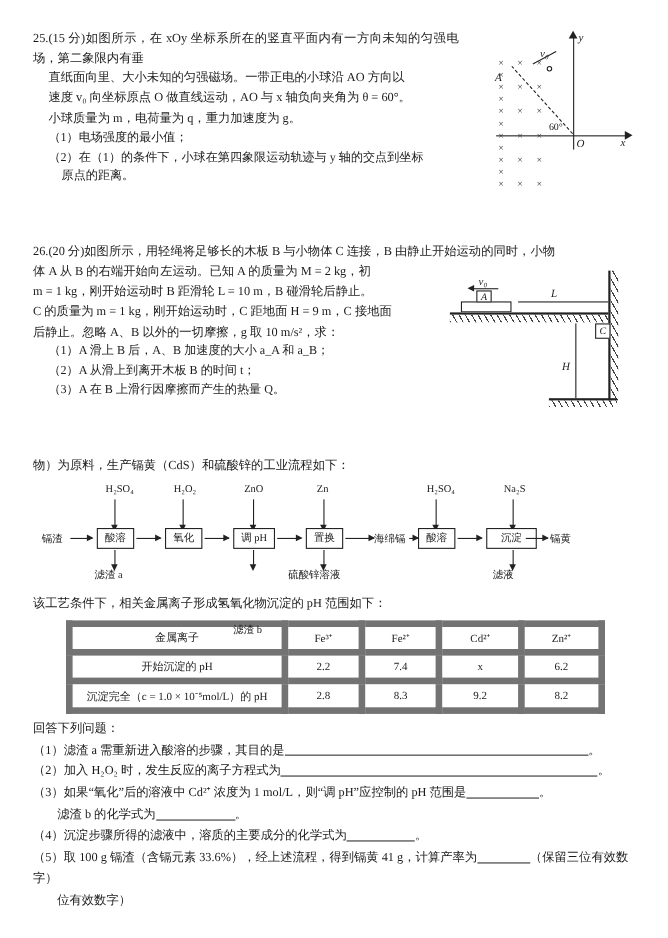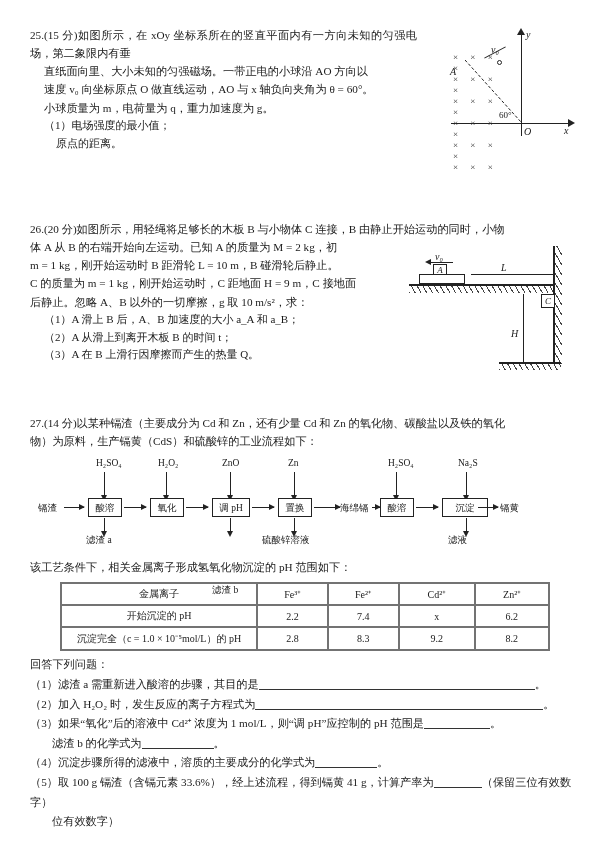--- a/index.html
+++ b/index.html
@@ -70,21 +70,21 @@
      border-top:3.5px solid transparent; border-bottom:3.5px solid transparent; border-left:6px solid #222; }
   .flow .varrow { position:absolute; width:1px; background:#222; }
   .flow .varrow:after { content:""; position:absolute; left:-3px; bottom:-5px;
      border-left:3.5px solid transparent; border-right:3.5px solid transparent; border-top:6px solid #222; }
   .flow .vin { position:absolute; width:1px; background:#222; }
   .flow .vin:after { content:""; position:absolute; left:-3px; bottom:-5px;
      border-left:3.5px solid transparent; border-right:3.5px solid transparent; border-top:6px solid #222; }
 
   
   table.ph { border-collapse: collapse; margin: 6px 0 4px 30px; width: 490px; font-size:10px; }
-  table.ph td, table.ph th { border:2px solid #737373; text-align:center; padding:3px 2px; font-weight:normal; height:21px;}
+  table.ph td, table.ph th { border:6px solid #737373; text-align:center; padding:3px 2px; font-weight:normal; height:21px;}
   table.ph td.first { width: 196px; }
 
   .fill { display:inline-block; border-bottom:1px solid #333; height:11px; vertical-align:-2px; }
 
   .ans { line-height: 1.75; font-size:11.2px; }
 </style>
 </head>
 <body>
 
 <div class="page">
@@ -116,20 +116,21 @@
       <div class="varr"></div>
     </div>
 
     <div class="qhead" style="padding-right:160px;font-family:Liberation Serif, serif;">
       <span>25.</span><span>(15 分)</span><span>如图所示，在 xOy 坐标系所在的竖直平面内有一方向未知的匀强电场，第二象限内有垂</span>
     </div>
     <div class="qhead" style="padding-right:160px;margin-left:14px;">直纸面向里、大小未知的匀强磁场。一带正电的小球沿 AO 方向以</div>
     <div class="qhead" style="padding-right:160px;margin-left:14px;">速度 v₀ 向坐标原点 O 做直线运动，AO 与 x 轴负向夹角为 θ = 60°。</div>
     <div class="qhead" style="padding-right:160px;margin-left:14px;">小球质量为 m，电荷量为 q，重力加速度为 g。</div>
     <div class="sub" style="padding-right:160px;">（1）电场强度的最小值；</div>
+    <div class="sub" style="padding-right:160px;">（2）在（1）的条件下，小球在第四象限运动轨迹与 y 轴的交点到坐标</div>
     <div class="sub2" style="padding-right:160px;">原点的距离。</div>
   </div>
 
   <div class="q" style="min-height:170px; margin-top:44px;">
     <div class="fig26">
       <div class="ground"></div>
       <div class="hatch"></div>
       <div class="board"></div>
       <div class="blockA">A</div>
       <div class="varrow"></div>
@@ -152,23 +153,20 @@
     <div class="qhead" style="padding-right:180px;">体 A 从 B 的右端开始向左运动。已知 A 的质量为 M = 2 kg，初</div>
     <div class="qhead" style="padding-right:180px;">m = 1 kg，刚开始运动时 B 距滑轮 L = 10 m，B 碰滑轮后静止。</div>
     <div class="qhead" style="padding-right:180px;">C 的质量为 m = 1 kg，刚开始运动时，C 距地面 H = 9 m，C 接地面</div>
     <div class="qhead" style="padding-right:180px;">后静止。忽略 A、B 以外的一切摩擦，g 取 10 m/s²，求：</div>
     <div class="sub">（1）A 滑上 B 后，A、B 加速度的大小 a_A 和 a_B；</div>
     <div class="sub">（2）A 从滑上到离开木板 B 的时间 t；</div>
     <div class="sub">（3）A 在 B 上滑行因摩擦而产生的热量 Q。</div>
   </div>
 
   <div class="q" style="margin-top:24px;">
-    <div class="qhead">
-      <span>27.</span><span>(14 分)</span><span>以某种镉渣（主要成分为 Cd 和 Zn，还有少量 Cd 和 Zn 的氧化物、碳酸盐以及铁的氧化</span>
-    </div>
     <div class="qhead">物）为原料，生产镉黄（CdS）和硫酸锌的工业流程如下：</div>
 
     <div class="flow">
 
       <div class="lbl" style="left:58px; top:0px;">H₂SO₄</div>
       <div class="lbl" style="left:120px; top:0px;">H₂O₂</div>
       <div class="lbl" style="left:184px; top:0px;">ZnO</div>
       <div class="lbl" style="left:250px; top:0px;">Zn</div>
       <div class="lbl" style="left:350px; top:0px;">H₂SO₄</div>
       <div class="lbl" style="left:420px; top:0px;">Na₂S</div>

